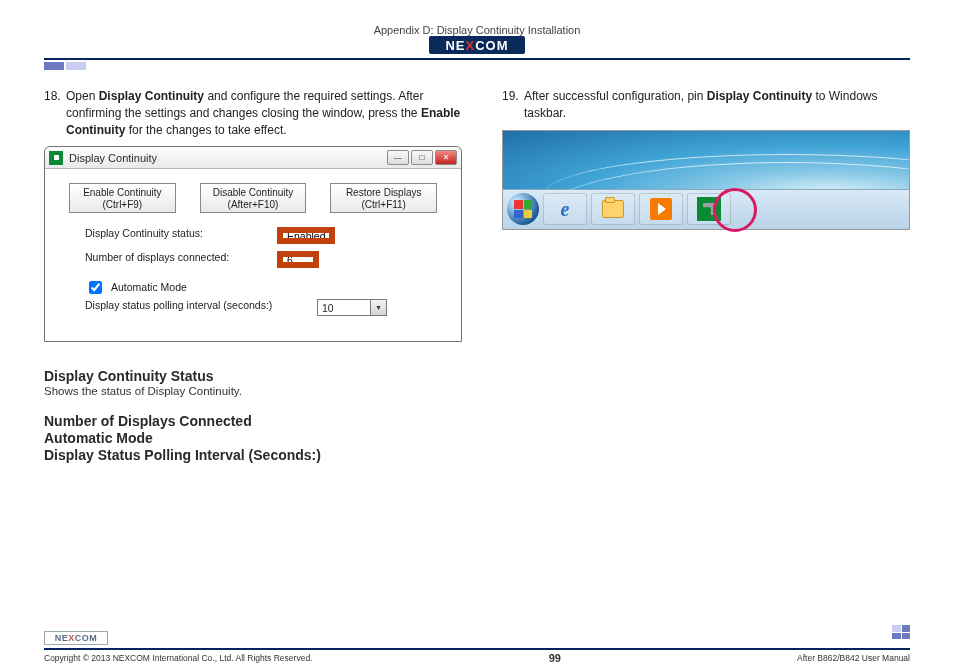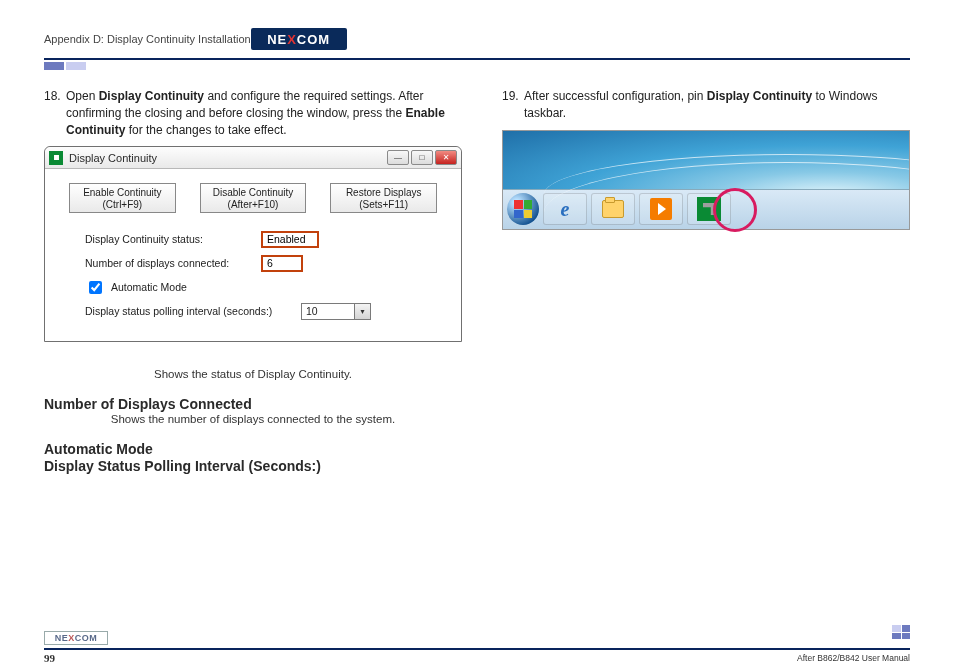--- a/index.html
+++ b/index.html
@@ -9,23 +9,24 @@
     background: #fff;
     color: #222;
     width: 954px;
     height: 672px;
     overflow: hidden;
     position: relative;
     padding: 24px 44px 0 44px;
   }
   .top-header {
     display: flex;
-    justify-content: flex-start;
+    justify-content: space-between;
     align-items: center;
     height: 30px;
+    flex-direction: column;
   }
   .appendix-title { font-size: 11px; color: #444; }
   .brand-logo {
     width: 96px; height: 22px; background:#0a2a5a;
     display:flex; align-items:center; justify-content:center;
     color:#fff; font-weight:700; font-size:13px; letter-spacing:1px;
     border-radius:2px;
   }
   .brand-logo .x { color:#d33; }
   .top-rule { margin: 4px 0 0 0; border-top: 2px solid #09245c; }
@@ -64,23 +65,23 @@
   .app-body { padding: 14px 24px 18px 24px; }
   .btn-row { display:flex; gap: 24px; margin-bottom: 14px;}
   .app-btn {
     width: 108px; height: 30px;
     border:1px solid #888; background:linear-gradient(#fff,#e9e9e9);
     font-family: Tahoma, Arial, sans-serif; font-size: 10px; color:#222;
     text-align:center; padding-top:2px; line-height:1.2;
   }
   .form { font-family: Tahoma, Arial, sans-serif; font-size: 10.5px; color:#222;
     margin-left: 16px;}
-  .form-row { display:flex; align-items:center; height: 24px; }
+  .form-row { display:flex; height: 24px; gap: 16px; }
   .form-label { width: 176px; }
-  .inp { border:2px solid #c2410c; height:17px; font-size:10.5px;
+  .inp { border:6px solid #c2410c; height:17px; font-size:10.5px;
     font-family: Tahoma, Arial, sans-serif; padding: 0 4px; background:#fff;}
   .inp.enabled { width: 58px; }
   .inp.num { width: 42px; }
   .chk { display:flex; align-items:center; gap:6px;}
   .select-wrap { display:flex; }
   .select-box { border:1px solid #7a7a7a; height:17px; width: 54px; font-size:10.5px;
     display:flex; align-items:center; padding-left:4px;}
   .select-btn { width:16px; height:17px; border:1px solid #7a7a7a; border-left:none;
     background:linear-gradient(#f4f4f4,#d4d4d4); display:flex; align-items:center;
     justify-content:center;}
@@ -132,35 +133,35 @@
   .amd-icon::before{ content:""; width:12px;height:12px; background:#9e9e9e;
     clip-path: polygon(0 0,100% 0,100% 100%,65% 100%,65% 35%,0 35%); }
   .pin-circle {
     position:absolute; width:44px; height:44px; border:3px solid #d81b60;
     border-radius:50%; right: 153px; bottom: -2px;
   }
   .taskbar-wrap { position: relative; }
   
   .desc { margin-top: 26px; }
   .desc h3 { font-size: 14px; font-weight:700; margin: 0 0 1px 0; color:#2a2a2a;}
-  .desc p { font-size: 11.5px; margin: 0 0 16px 0; color:#333;text-align:center;}
+  .desc p { font-size: 11.5px; margin: 0 0 16px 0; color:#333;}
   
   .footer {
     position:absolute; left:44px; right:44px; bottom: 8px;
   }
   .footer-rule { border-top: 2px solid #09245c; margin-bottom: 2px;}
   .footer-row { display:flex; align-items:center; justify-content:space-between;
     font-size: 8.5px; color:#333;}
   .footer-logo {
     width: 64px; height: 14px; border:1px solid #9aa; color:#5a6a8a;
     display:flex; align-items:center; justify-content:center; font-size:9px;
     font-weight:700; letter-spacing:0.5px; margin-bottom:3px;
   }
   .footer-logo .x { color:#b55; }
-  .pagenum { font-weight:700; font-size: 11px; font-family: Liberation Serif, serif;}
+  .pagenum { font-weight:700; font-size: 11px;}
   .squares { width:18px; height:14px; position:absolute; right:0; top:-6px;
     display:grid; grid-template: 1fr 1fr / 1fr 1fr; gap:1px;}
   .squares span { background:#6d7abf;}
   .squares span:nth-child(1){background:#c9cdf0;}
 </style>
 </head>
 <body>
 
 <div class="top-header">
   <div class="appendix-title">Appendix D: Display Continuity Installation</div>
@@ -175,42 +176,42 @@
     <span></span>
     <span></span>
   </div>
 
 <div class="columns">
 
   <div class="col">
     <div class="step">
       <div class="step-num">18.</div>
       <div class="step-body">
-        <span>Open </span><b>Display Continuity</b><span> and configure the required settings. After confirming the closing and before closing the window, press the </span><b>Enable Continuity</b><span> for the changes to take effect.</span>
+        <span>Open </span><b>Display Continuity</b><span> and configure the required settings. After confirming the settings and changes closing the window, press the </span><b>Enable Continuity</b><span> for the changes to take effect.</span>
       </div>
     </div>
 
     <div class="app-window">
       <div class="titlebar">
         <div class="title-icon"></div>
         <div class="title-text">Display Continuity</div>
         <div class="winbtn">—</div>
         <div class="winbtn">□</div>
         <div class="winbtn close">✕</div>
       </div>
       <div class="app-body">
         <div class="btn-row">
           <button class="app-btn">
             <span>Enable Continuity</span><br><span>(Ctrl+F9)</span>
           </button>
           <button class="app-btn">
             <span>Disable Continuity</span><br><span>(After+F10)</span>
           </button>
           <button class="app-btn">
-            <span>Restore Displays</span><br><span>(Sets+F11)</span>
+            <span>Restore Displays</span><br><span>(Ctrl+F11)</span>
           </button>
         </div>
         <div class="form">
           <div class="form-row">
             <span class="form-label">Display Continuity status:</span>
             <input class="inp enabled" value="Enabled" style="">
           </div>
           <div class="form-row">
             <span class="form-label">Number of displays connected:</span>
             <input class="inp num" value="6" style="">
@@ -224,23 +225,23 @@
             <div class="select-wrap">
               <div class="select-box">10</div>
               <div class="select-btn"></div>
             </div>
           </div>
         </div>
       </div>
     </div>
 
     <div class="desc">
+      <h3>Display Continuity Status</h3>
       <p>Shows the status of Display Continuity.</p>
       <h3>Number of Displays Connected</h3>
-      <p>Shows the number of displays connected to the system.</p>
       <h3>Automatic Mode</h3>
       <h3>Display Status Polling Interval (Seconds:)</h3>
     </div>
   </div>
 
   <div class="col">
     <div class="step">
       <div class="step-num">19.</div>
       <div class="step-body">
         <span>After successful configuration, pin </span><b>Display Continuity</b><span> to Windows taskbar.</span>
@@ -285,16 +286,17 @@
     </div>
     <div class="squares">
         <span></span>
         <span></span>
         <span></span>
         <span></span>
       </div>
   </div>
   <div class="footer-rule"></div>
   <div class="footer-row">
+    <span>Copyright © 2013 NEXCOM International Co., Ltd. All Rights Reserved.</span>
     <span class="pagenum">99</span>
     <span>After B862/B842 User Manual</span>
   </div>
 </div>
 
 </body></html>

